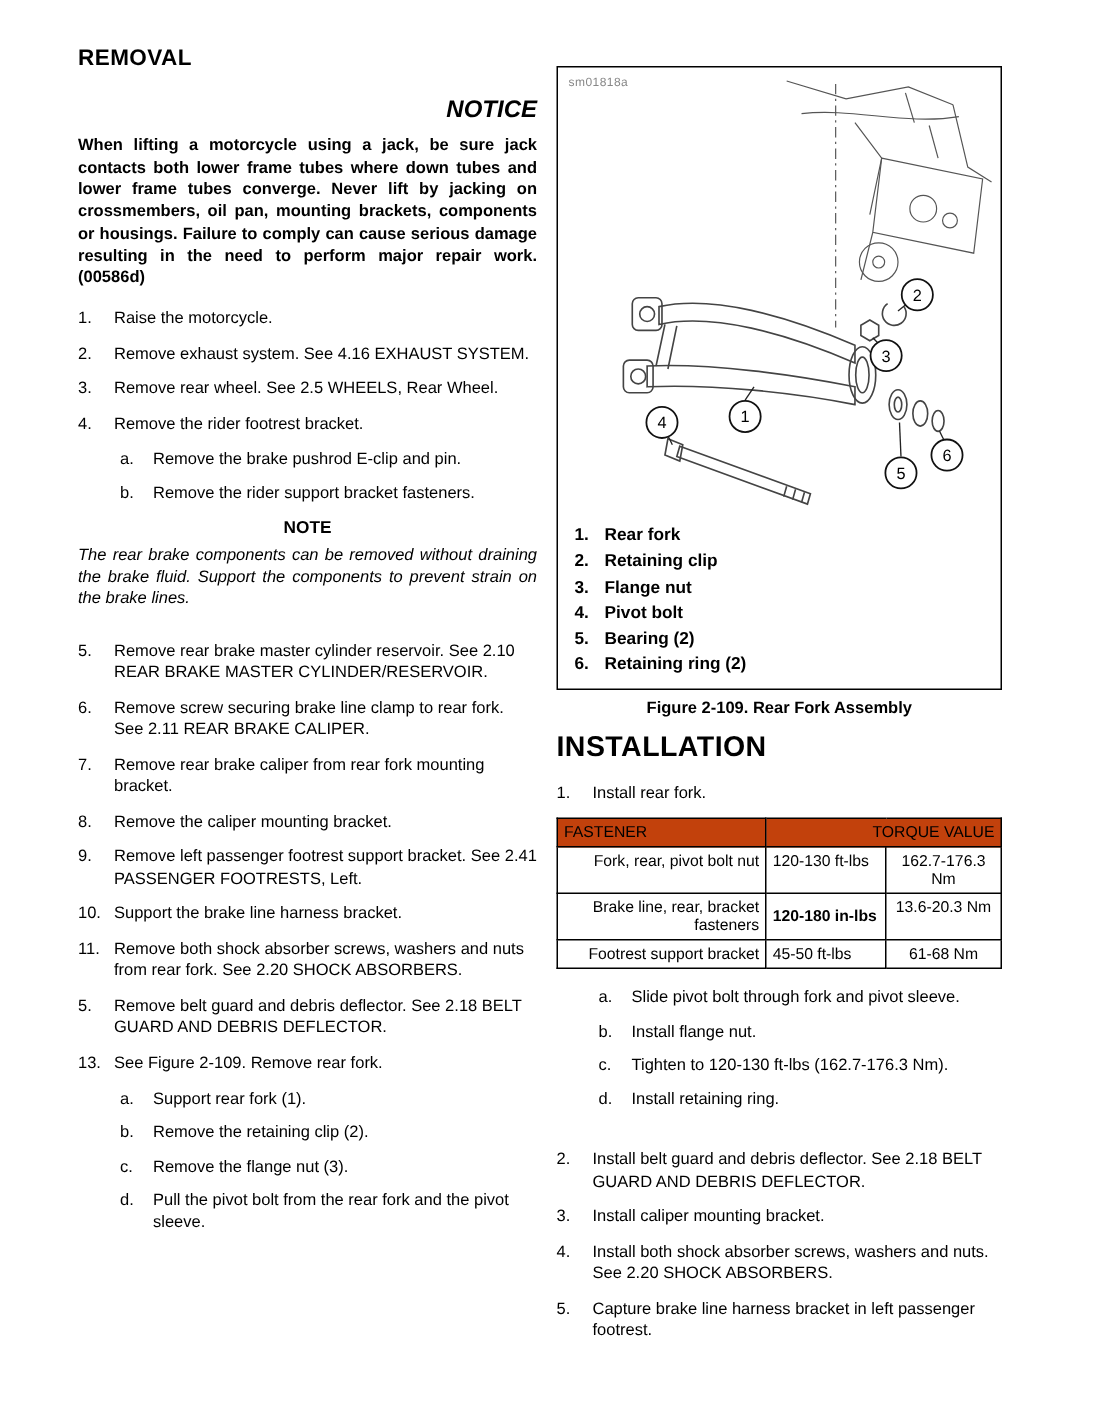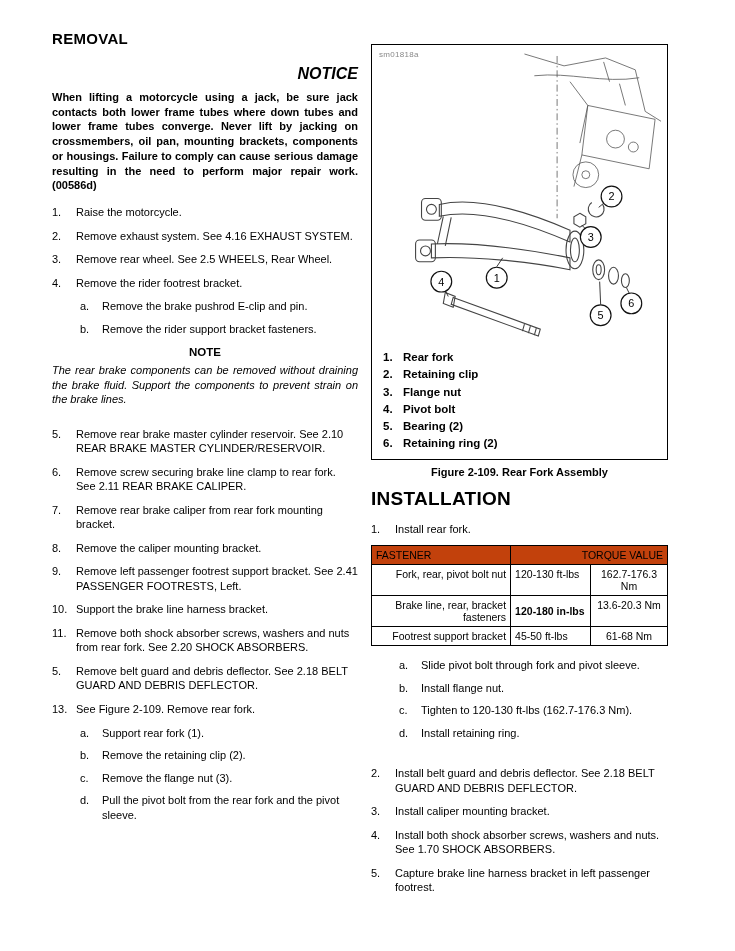--- a/index.html
+++ b/index.html
@@ -322,21 +322,21 @@
     <div class="step gap-before">
       <span class="num">2.</span>
       <span class="txt">Install belt guard and debris deflector. See 2.18 BELT GUARD AND DEBRIS DEFLECTOR.</span>
     </div>
     <div class="step">
       <span class="num">3.</span>
       <span class="txt">Install caliper mounting bracket.</span>
     </div>
     <div class="step">
       <span class="num">4.</span>
-      <span class="txt">Install both shock absorber screws, washers and nuts. See 1.70 SHOCK ABSORBERS.</span>
+      <span class="txt">Install both shock absorber screws, washers and nuts. See 2.20 SHOCK ABSORBERS.</span>
     </div>
     <div class="step">
       <span class="num">5.</span>
       <span class="txt">Capture brake line harness bracket in left passenger footrest.</span>
     </div>
 
   </div>
 </div>
 
 </body></html>

